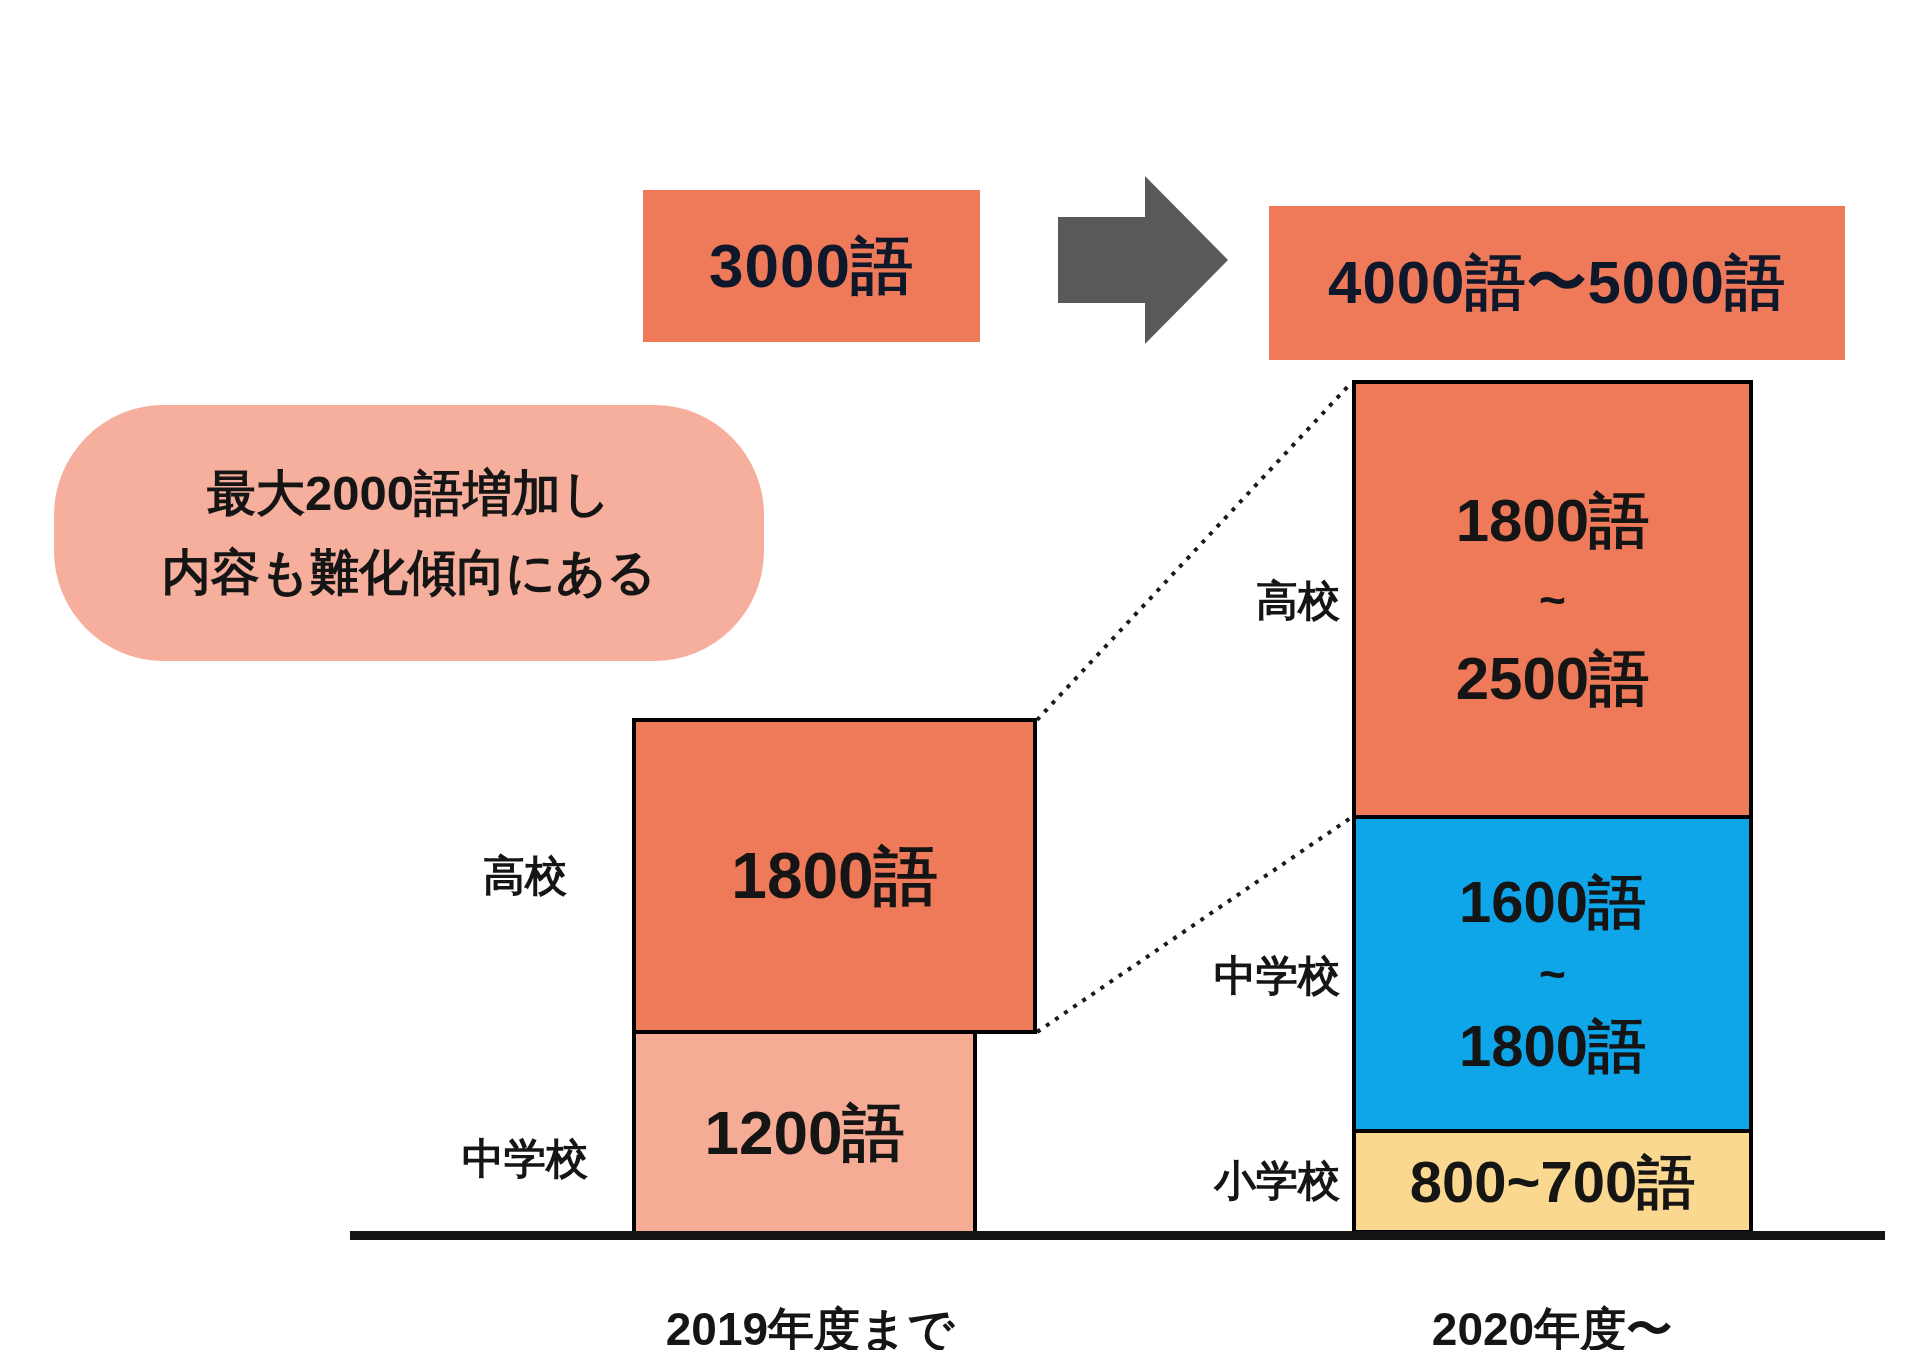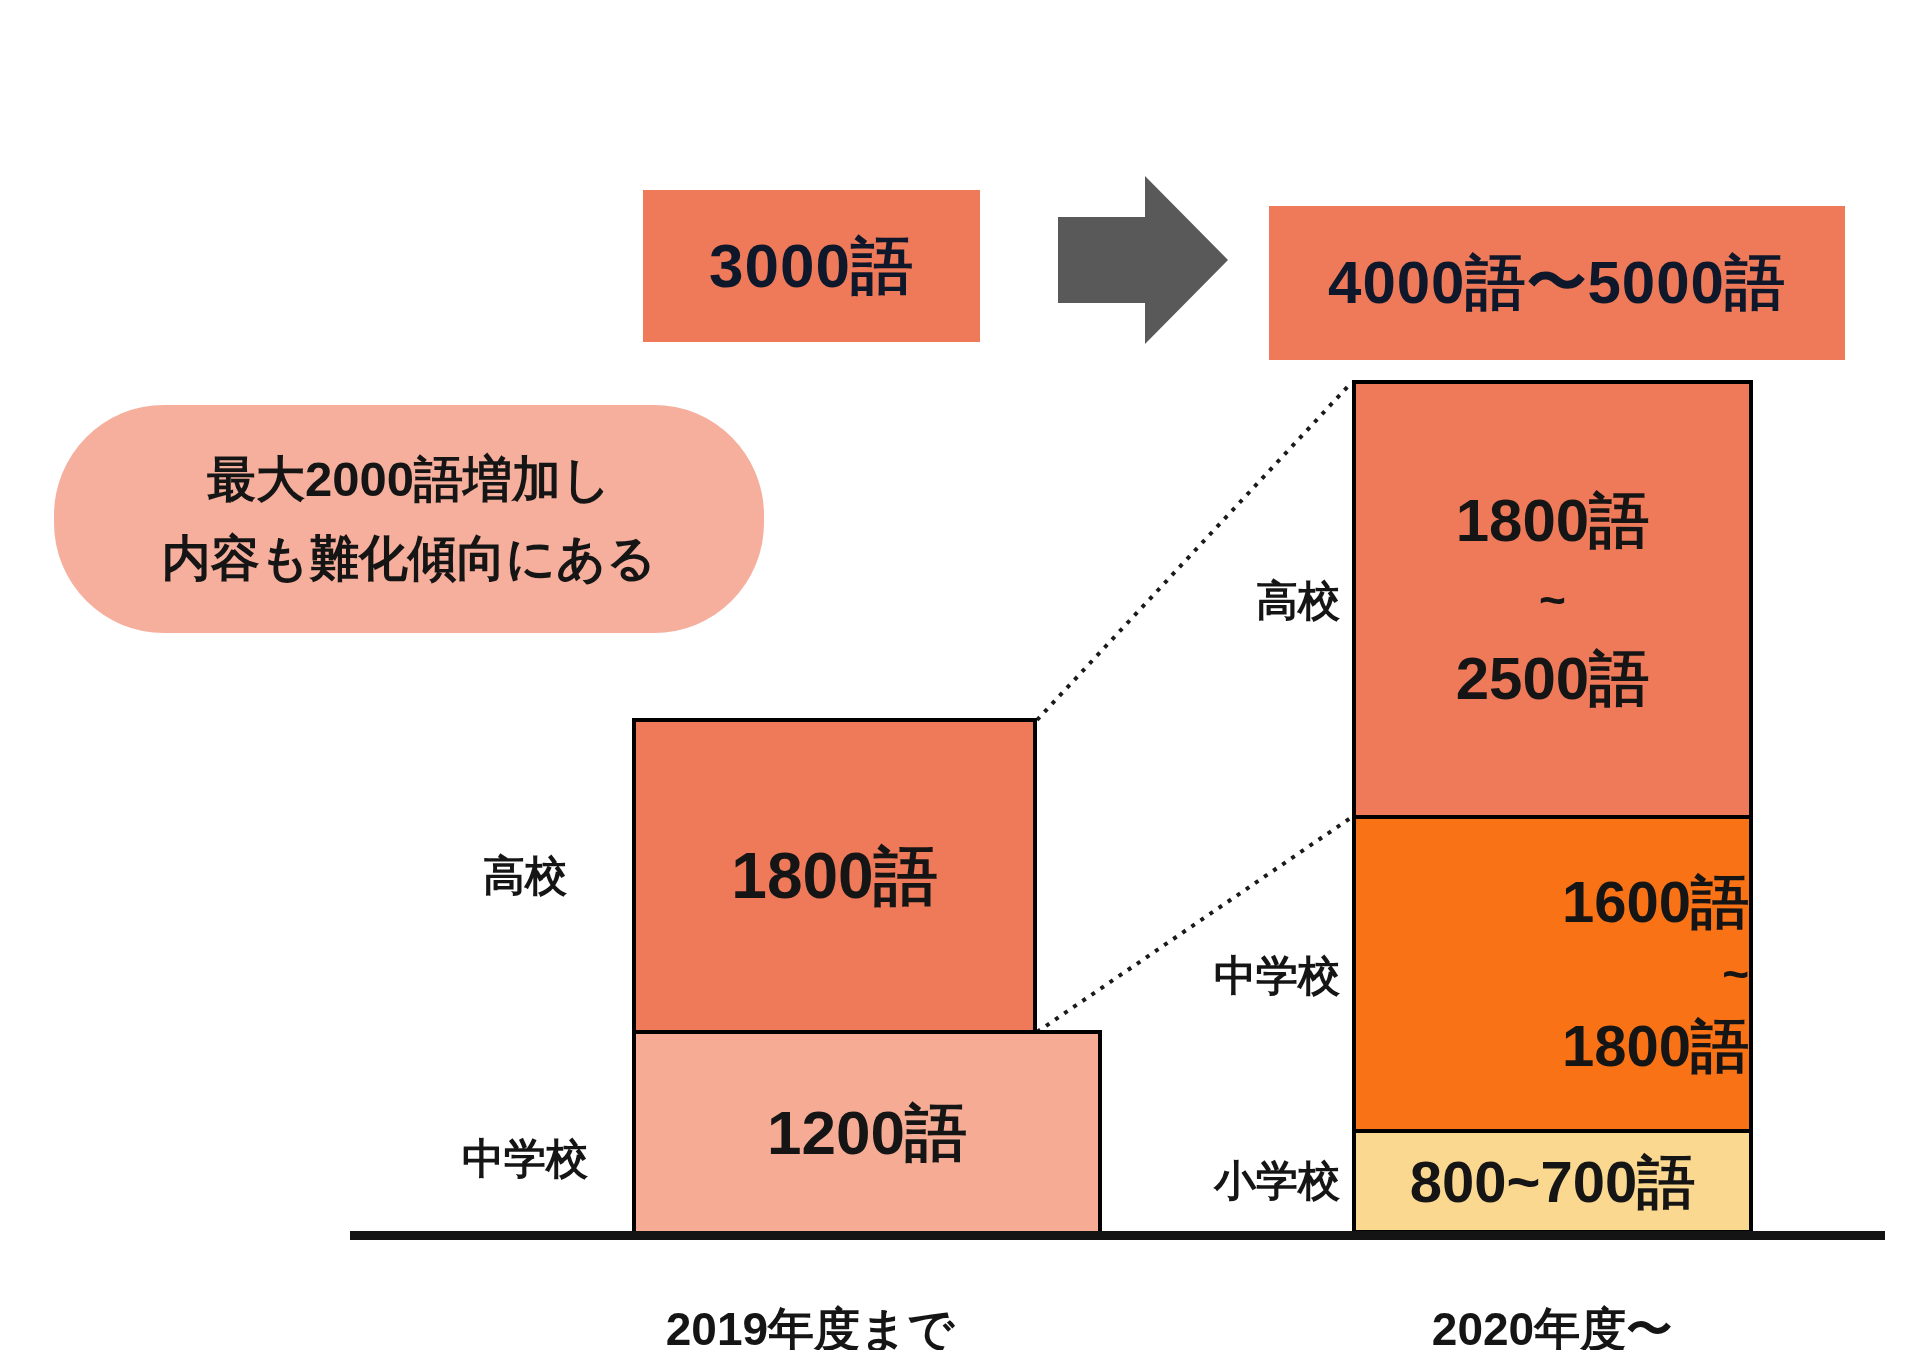--- a/index.html
+++ b/index.html
@@ -25,21 +25,21 @@
     justify-content: center;
     color: #0f172a;
     font-weight: bold;
     letter-spacing: 1px;
   }
   .topbox-before { left: 643px; top: 190px; width: 337px; height: 152px; font-size: 62px; }
   .topbox-after  { left: 1269px; top: 182px; width: 576px; height: 154px; font-size: 60px; margin-top: 24px; }
 
   
   .bubble {
-    left: 54px; top: 405px; width: 710px; height: 228px;
+    left: 54px; top: 405px; width: 710px; height: 256px;
     border-radius: 110px;
     display: flex;
     flex-direction: column;
     align-items: center;
     justify-content: center;
     font-size: 49px;
     font-weight: bold;
     line-height: 1.62;
     text-align: center;
   }
@@ -48,21 +48,21 @@
   .seg {
     border: 4px solid #000000;
     display: flex;
     flex-direction: column;
     align-items: center;
     justify-content: center;
     font-weight: bold;
     text-align: center;
   }
   .seg-left-koko    { left: 632px;  top: 718px;  width: 405px; height: 316px; font-size: 64px; }
-  .seg-left-chugaku { left: 632px;  top: 1030px; width: 470px; height: 205px; font-size: 62px; }
+  .seg-left-chugaku { left: 632px;  top: 1030px; width: 345px; height: 205px; font-size: 62px; }
   .seg-right-koko    { left: 1352px; top: 380px;  width: 401px; height: 439px; font-size: 60px; row-gap: 26px; }
   .seg-right-chugaku { left: 1352px; top: 815px;  width: 401px; height: 318px; font-size: 58px; row-gap: 20px; }
   .seg-right-shogaku { left: 1352px; top: 1129px; width: 401px; height: 105px; font-size: 58px; }
   .tilde-line { font-size: 46px; line-height: 1; }
   .value-line { line-height: 1; }
 
   
   .school-label {
     font-size: 42px;
     font-weight: bold;
@@ -123,21 +123,21 @@
   </div>
 
   <div class="abs school-label school-left lbl-left-koko">高校</div>
   <div class="abs school-label school-left lbl-left-chugaku">中学校</div>
 
   <div class="abs seg seg-right-koko" style="background-color: rgb(238, 122, 90);">
     <span class="value-line">1800語</span>
     <span class="tilde-line">~</span>
     <span class="value-line">2500語</span>
   </div>
-  <div class="abs seg seg-right-chugaku" style="background-color: #f97316; align-items: flex-end;">
+  <div class="abs seg seg-right-chugaku" style="background-color: #0ea5e9;">
     <span class="value-line">1600語</span>
     <span class="tilde-line">~</span>
     <span class="value-line">1800語</span>
   </div>
   <div class="abs seg seg-right-shogaku" style="background-color: rgb(251, 216, 143);">
     <span class="value-line">800~700語</span>
   </div>
 
   <div class="abs school-label school-right lbl-right-koko">高校</div>
   <div class="abs school-label school-right lbl-right-chugaku">中学校</div>

